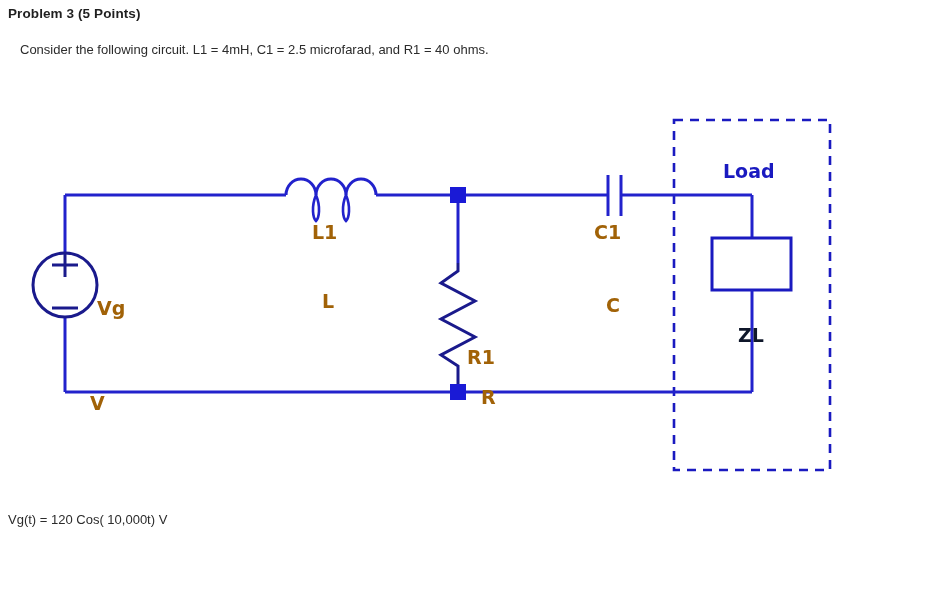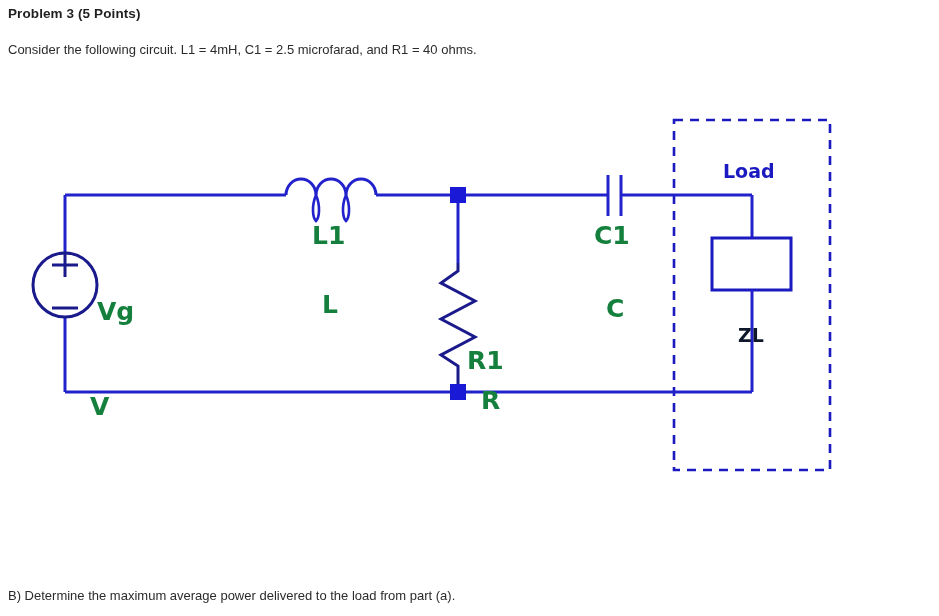--- a/index.html
+++ b/index.html
@@ -26,21 +26,21 @@
   }
   #problem-title {
     left: 8px;
     top: 6px;
     font-size: 13.5px;
     font-weight: bold;
     color: #1f1f1f;
     letter-spacing: 0.1px;
   }
   #problem-intro {
-    left: 8px;
+    left: 20px;
     top: 42px;
     font-size: 13px;
     color: #2b2b2b;
   }
   #vg-equation {
     left: 8px;
     top: 512px;
     font-size: 13px;
   }
   #question-a {
@@ -62,23 +62,23 @@
     width: 939px;
     height: 420px;
   }
   svg { display: block; }
 
   
   .cmp-label {
     position: absolute;
     font-family: "DejaVu Sans", sans-serif;
     font-weight: bold;
-    color: #15803d;
+    color: #a16207;
     white-space: nowrap;
-    font-size: 25px;
+    font-size: 19px;
   }
   #label-vg   { left: 90px;  top: 222px; margin-left: 7px; }
   #label-v    { left: 90px;  top: 317px; }
   #label-l1   { left: 312px; top: 146px; }
   #label-l    { left: 322px; top: 215px; }
   #label-c1   { left: 594px; top: 146px; text-align: center; }
   #label-c    { left: 606px; top: 219px; }
   #label-r1   { left: 467px; top: 271px; }
   #label-r    { left: 481px; top: 311px; }
   #label-load {
@@ -179,17 +179,17 @@
 
     <div class="cmp-label" id="label-r1">R1</div>
 
     <div class="cmp-label" id="label-r">R</div>
 
     <div class="cmp-label" id="label-load">Load</div>
 
     <div class="cmp-label" id="label-zl">ZL</div>
   </div>
 
+  <div class="txt" id="vg-equation">Vg(t) = 120 Cos( 10,000t) V</div>
 
 
-  <div class="txt" id="question-b">B) Determine the maximum average power delivered to the load from part (a).</div>
 
 </div>
 
 </body></html>

